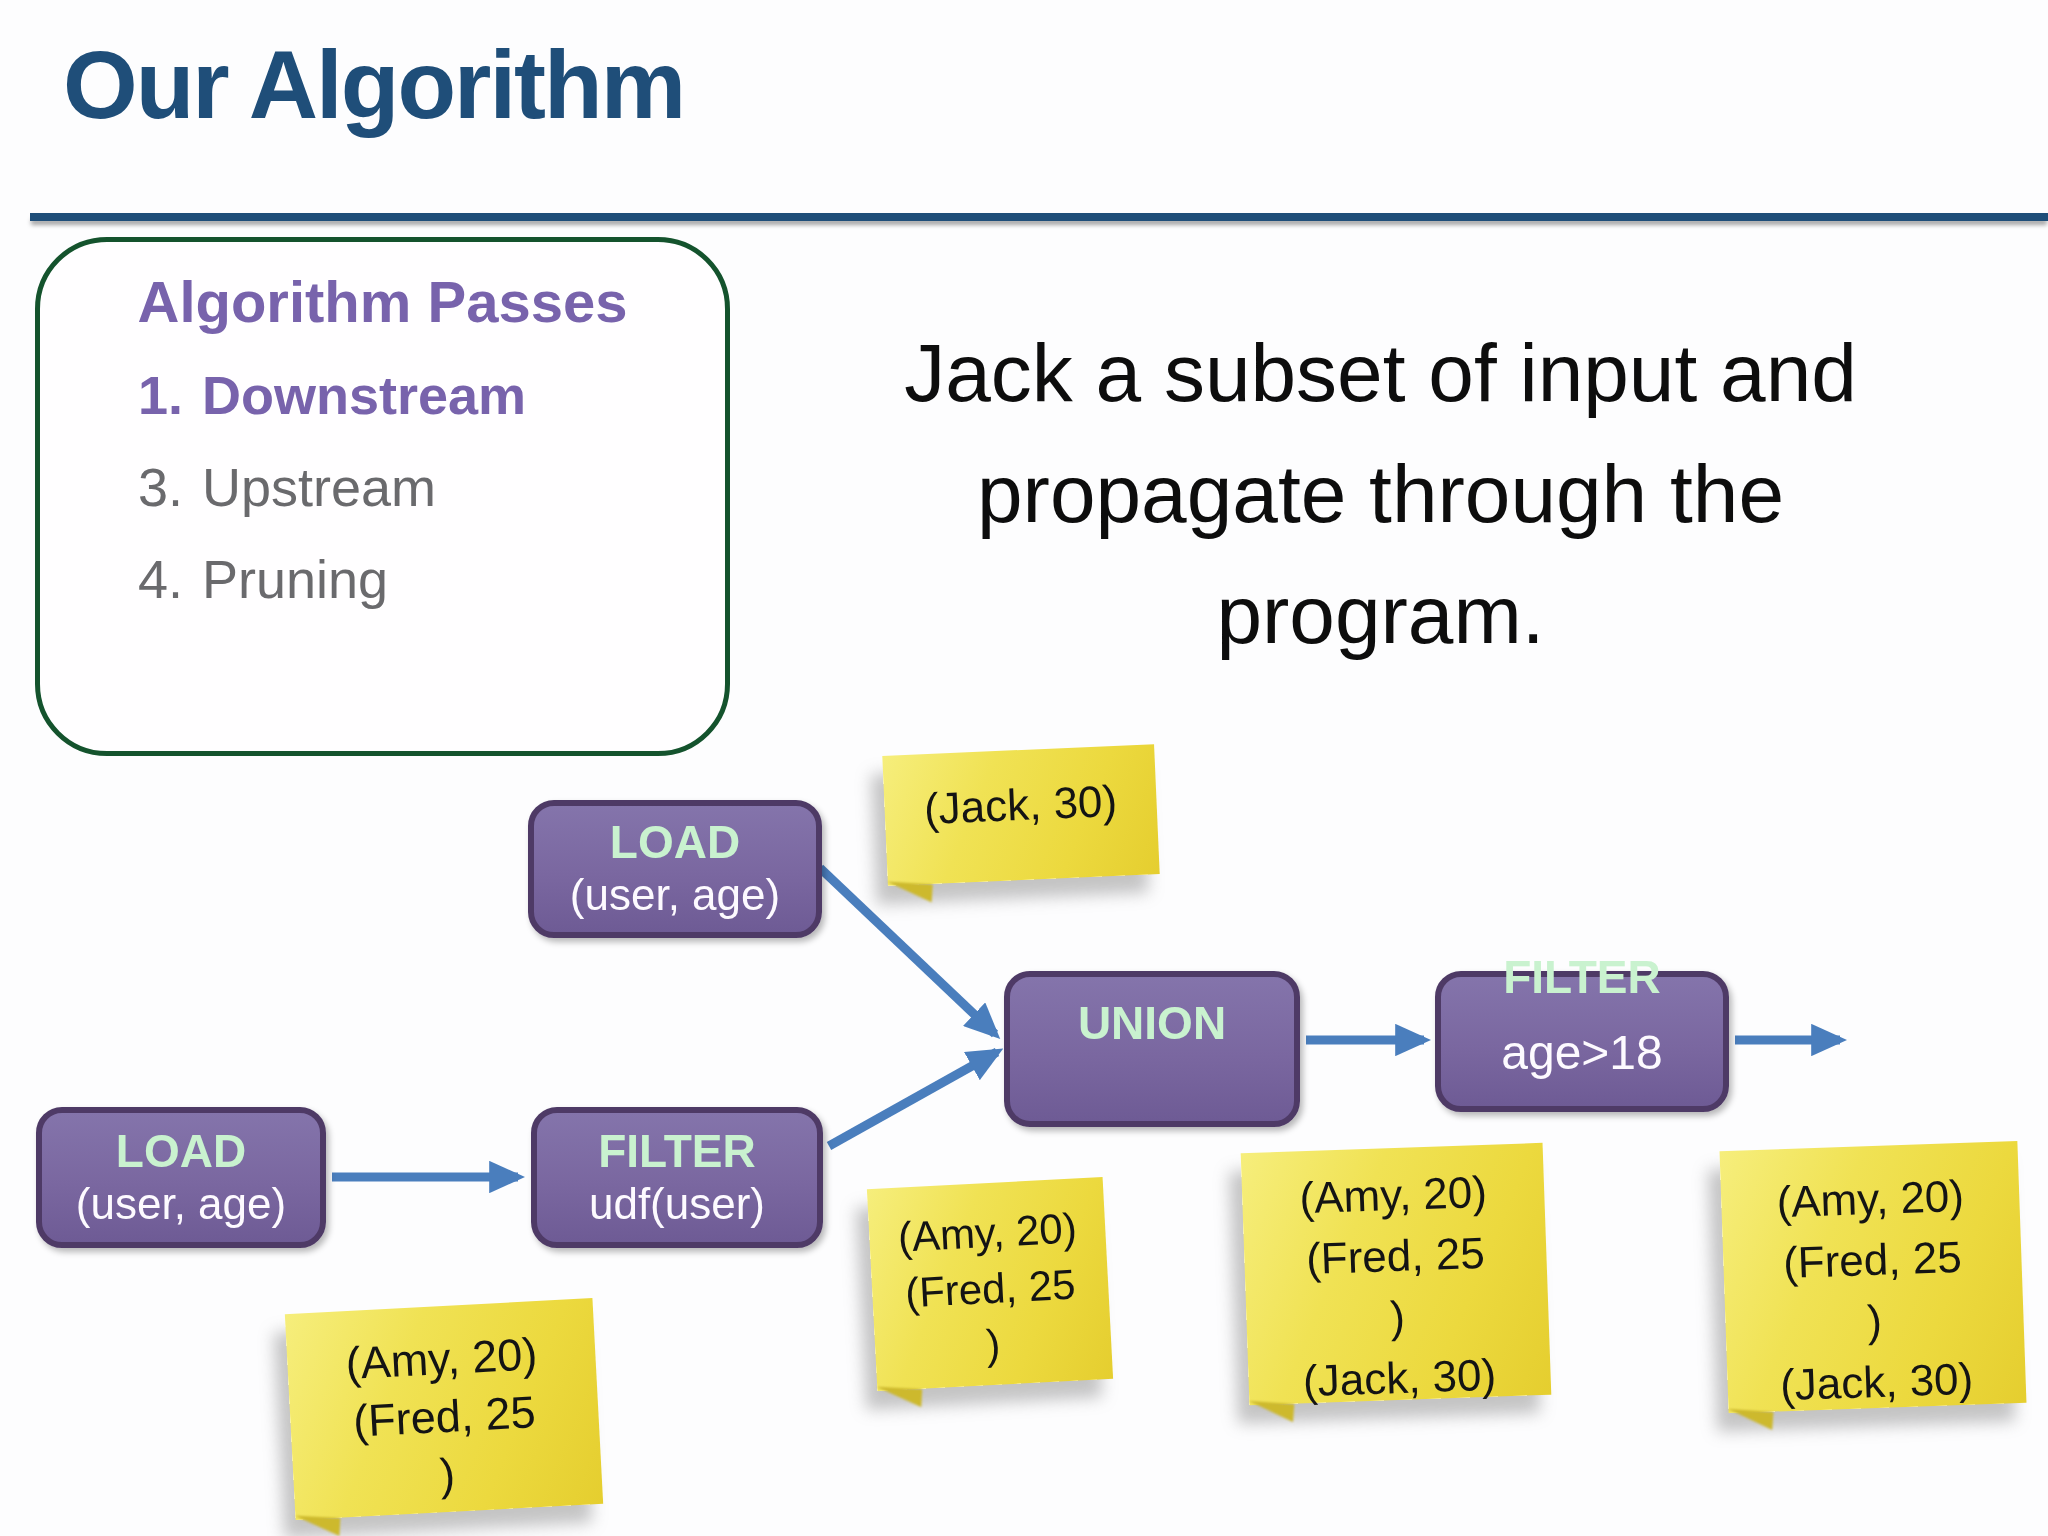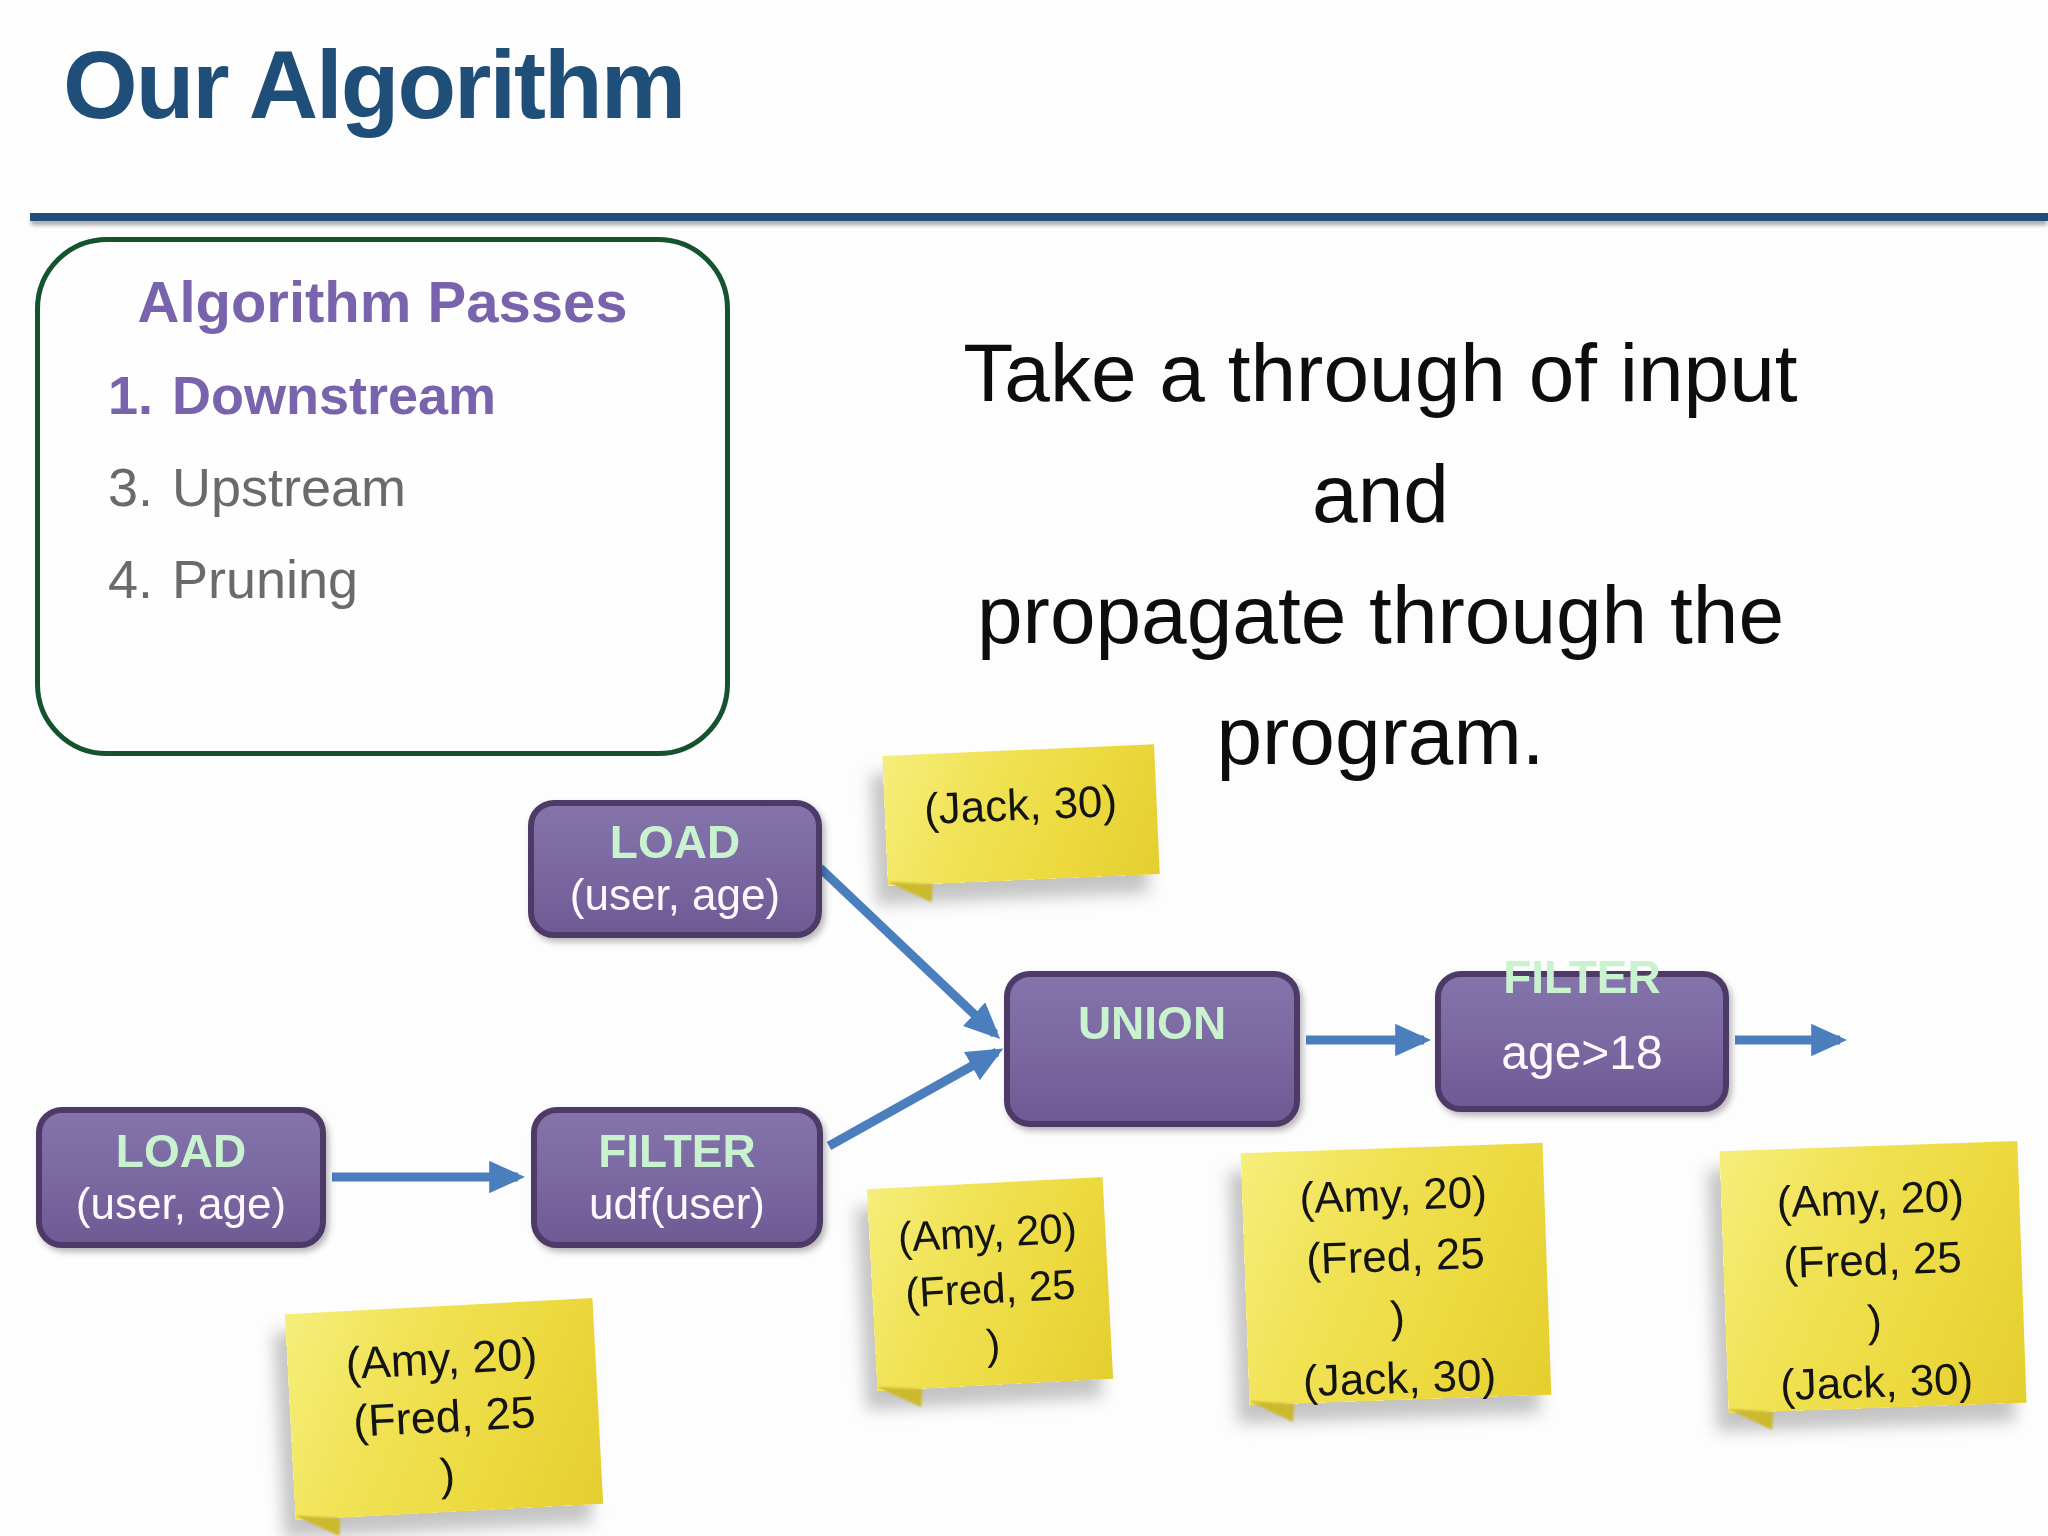--- a/index.html
+++ b/index.html
@@ -18,21 +18,21 @@
   }
   
   .passes-box{
     position:absolute;left:35px;top:237px;width:695px;height:519px;box-sizing:border-box;
     border:5px solid #14532d;border-radius:72px;background:#fffeff;
   }
   .passes-heading{
     margin-top:26px;text-align:center;
     font-size:58px;font-weight:bold;color:#7863ac;
   }
-  .passes-list{margin-top:14px;padding-left:68px;}
+  .passes-list{margin-top:14px;padding-left:98px;}
   .pass-item{font-size:54px;line-height:92px;color:#6a6a6d;white-space:nowrap;}
   .pass-item .num{display:inline-block;min-width:64px;}
   .pass-item.active{color:#7863ac;font-weight:bold;}
   
   .callout{
     position:absolute;left:893px;top:312px;width:975px;
     text-align:center;font-size:82px;line-height:121px;color:#0d0d0d;
   }
   
   .node{
@@ -85,21 +85,21 @@
   <div class="passes-box">
     <div class="passes-heading">Algorithm Passes</div>
     <div class="passes-list">
       <div class="pass-item active"><span class="num">1.</span><span>Downstream</span></div>
       <div class="pass-item"><span class="num">3.</span><span>Upstream</span></div>
       <div class="pass-item"><span class="num">4.</span><span>Pruning</span></div>
     </div>
   </div>
 
   <div class="callout">
-    <div>Take a through of input and</div>
+    <div>Jack a subset of input and</div>
     <div>propagate through the</div>
     <div>program.</div>
   </div>
 
   <svg class="arrows" width="2048" height="1536" viewBox="0 0 2048 1536">
     <defs>
       <marker id="ah" markerWidth="4" markerHeight="3.6" refX="3.2" refY="1.8" orient="auto" markerUnits="strokeWidth">
         <path d="M0,0 L4,1.8 L0,3.6 Z" fill="#4a7ebd"></path>
       </marker>
     </defs>

